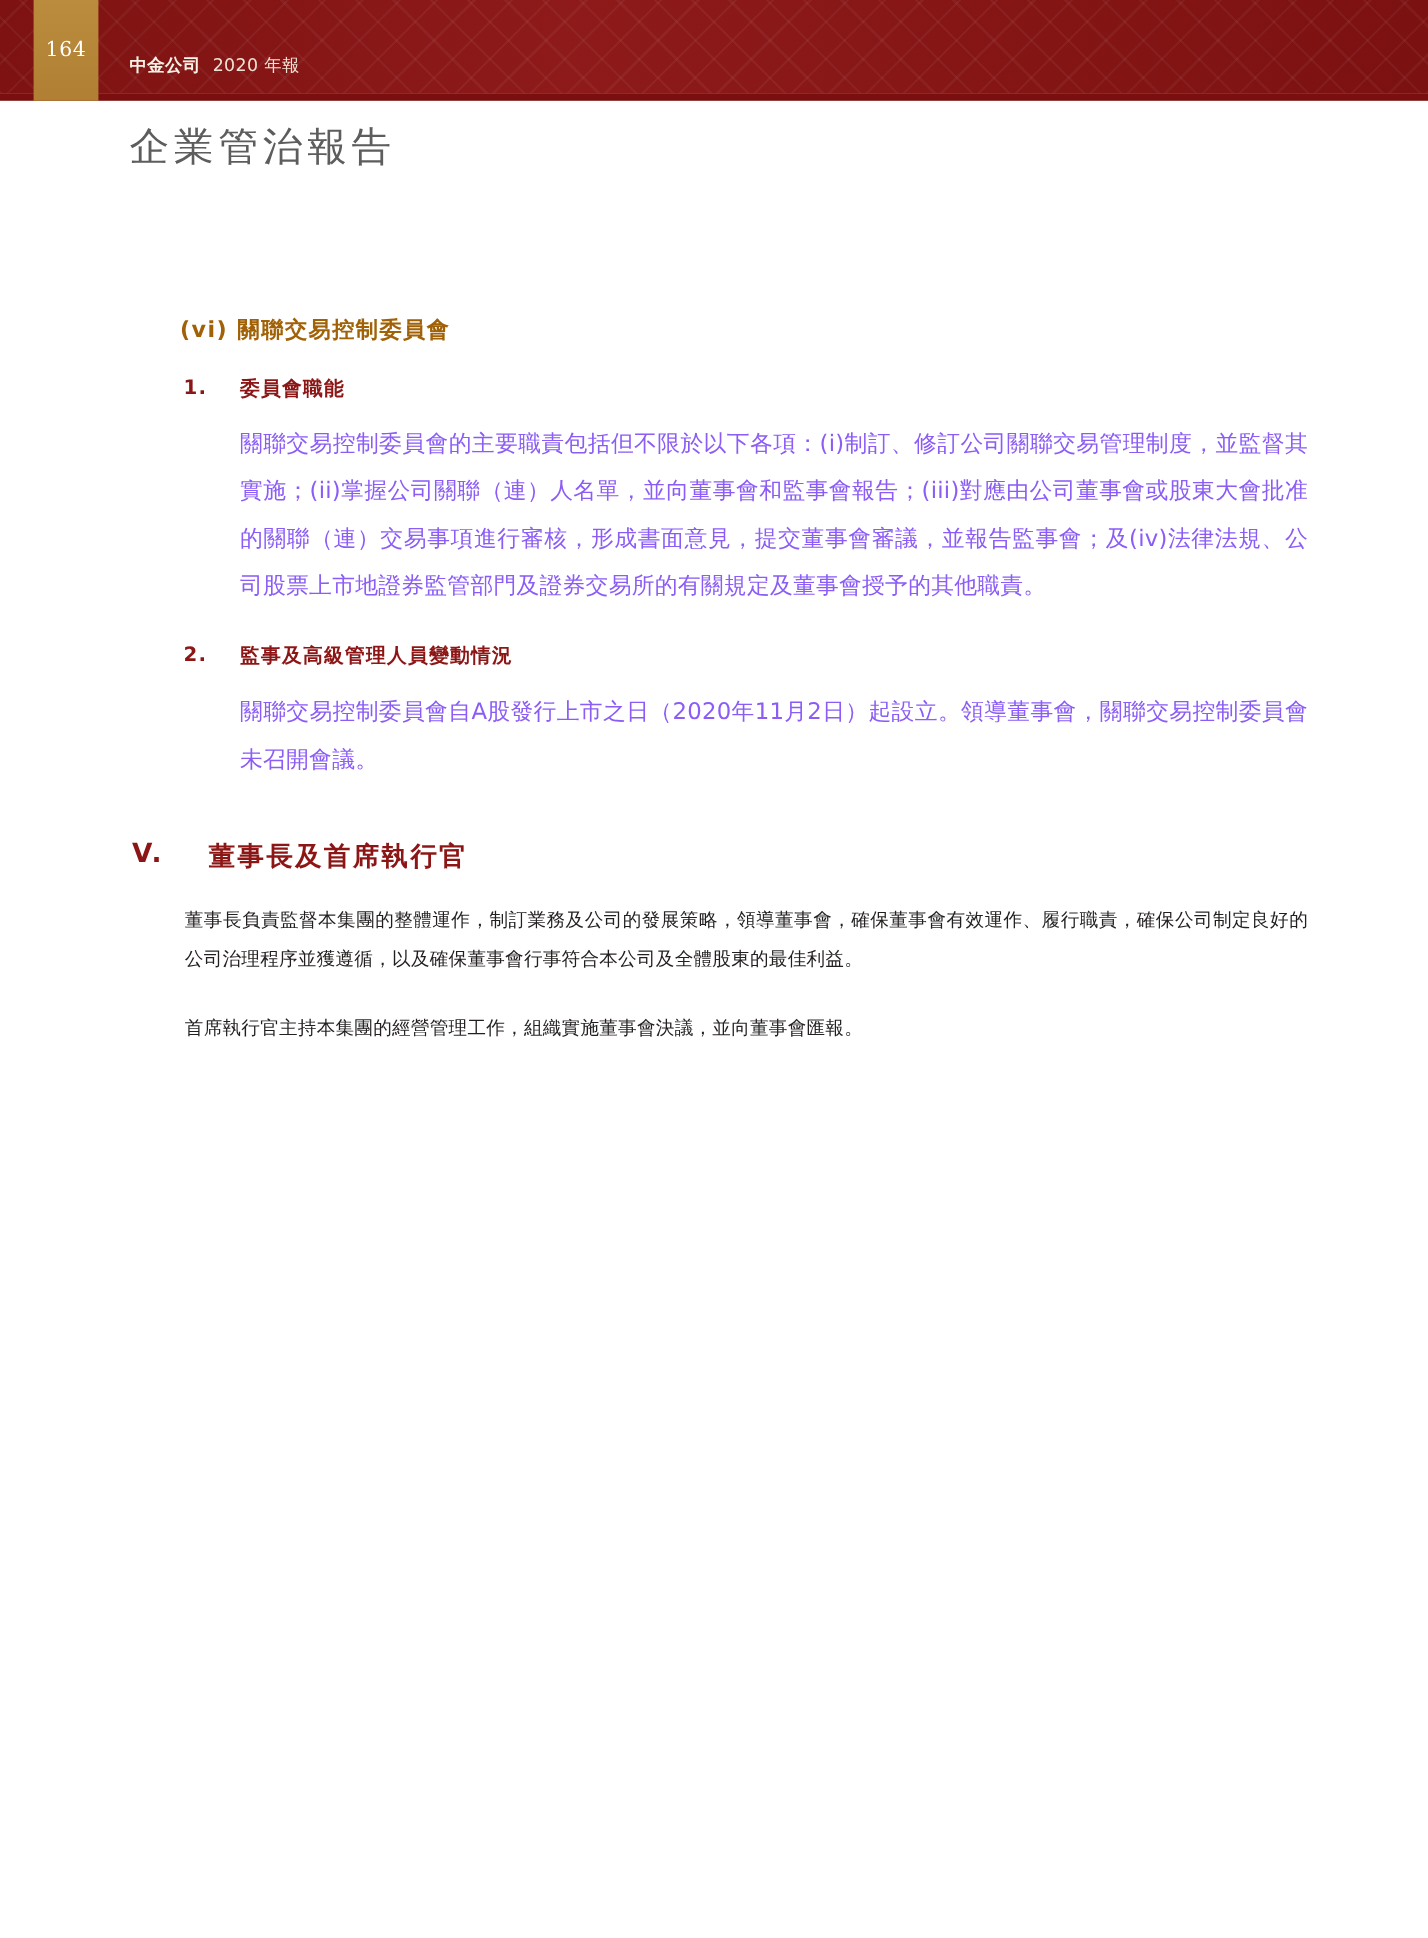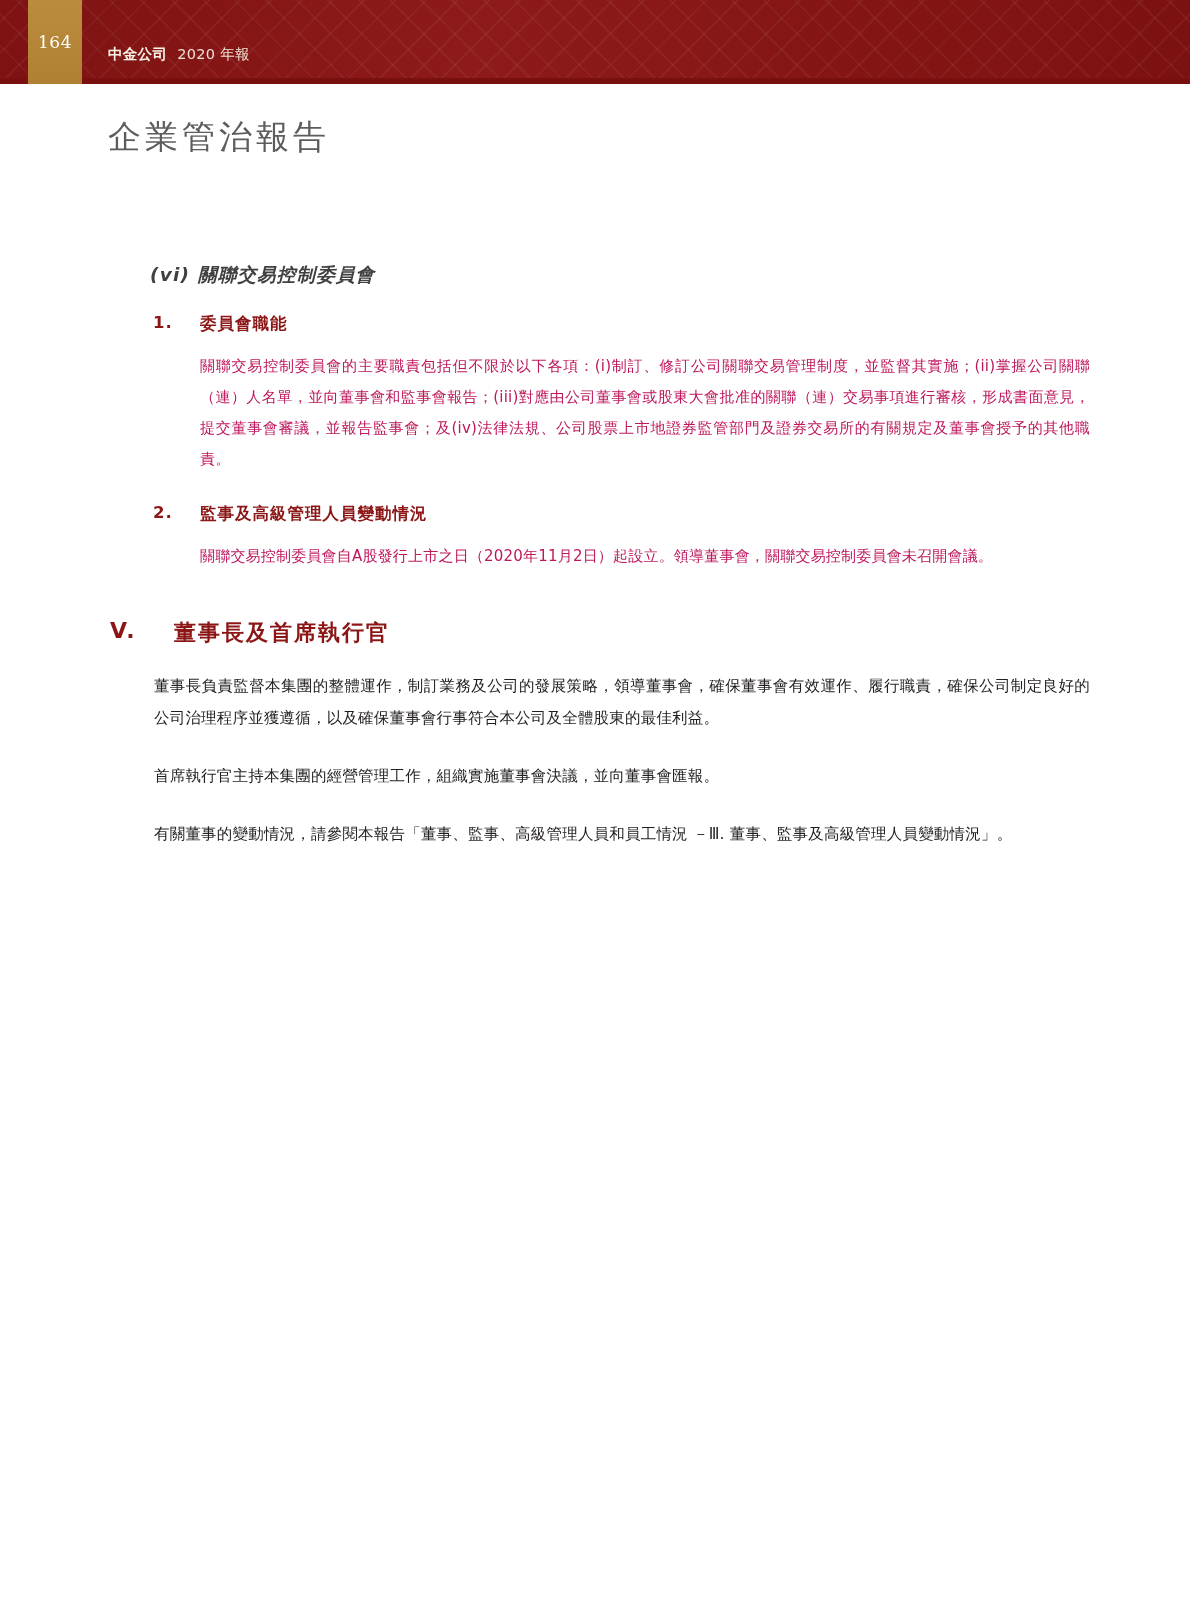--- a/index.html
+++ b/index.html
@@ -74,21 +74,21 @@
   }
   .header-label .year {
     margin-left: 10px;
     font-weight: normal;
     color: #efe2d4;
   }
 
   
   .page-title {
     position: absolute;
-    top: 115px;
+    top: 100px;
     left: 108px;
     font-family: "DejaVu Serif", "Liberation Serif", serif;
     font-size: 33px;
     color: #5d5d5d;
     letter-spacing: 4px;
   }
 
   
   .content {
     position: absolute;
@@ -96,26 +96,25 @@
     left: 0;
     width: 1190px;
   }
 
   .blk-vi {
     position: relative;
     margin-left: 150px;
     width: 940px;
   }
   .heading-vi {
-    color: #404040;
+    color: #a16207;
     font-size: 18.5px;
     font-weight: bold;
     letter-spacing: 1.2px;
     margin-bottom: 26px;
-    font-style: italic;
   }
   .heading-vi .num {
     display: inline-block;
     width: 48px;
   }
 
   .sub-block {
     margin-left: 50px;
     margin-bottom: 28px;
   }
@@ -127,23 +126,23 @@
     margin-bottom: 16px;
     position: relative;
   }
   .sub-heading .num {
     position: absolute;
     left: -47px;
     top: 0;
     width: 40px;
   }
   .body-text {
-    font-size: 15px;
+    font-size: 19px;
     line-height: 2.07;
-    color: #be185d;
+    color: #8b5cf6;
     text-align: justify;
     letter-spacing: 0.2px;
   }
 
   .section-v {
     position: relative;
     margin-left: 110px;
     width: 980px;
     margin-top: 46px;
   }
@@ -215,16 +214,15 @@
       <div class="body-text">關聯交易控制委員會自A股發行上市之日（2020年11月2日）起設立。領導董事會，關聯交易控制委員會未召開會議。</div>
     </div>
   </div>
 
   <div class="section-v">
     <div class="heading-v">
       <span class="num">V.</span><span class="txt">董事長及首席執行官</span>
     </div>
     <div class="para">董事長負責監督本集團的整體運作，制訂業務及公司的發展策略，領導董事會，確保董事會有效運作、履行職責，確保公司制定良好的公司治理程序並獲遵循，以及確保董事會行事符合本公司及全體股東的最佳利益。</div>
     <div class="para">首席執行官主持本集團的經營管理工作，組織實施董事會決議，並向董事會匯報。</div>
-    <div class="para">有關董事的變動情況，請參閱本報告「董事、監事、高級管理人員和員工情況 －Ⅲ. 董事、監事及高級管理人員變動情況」。</div>
   </div>
 
 </div>
 
 </body></html>

